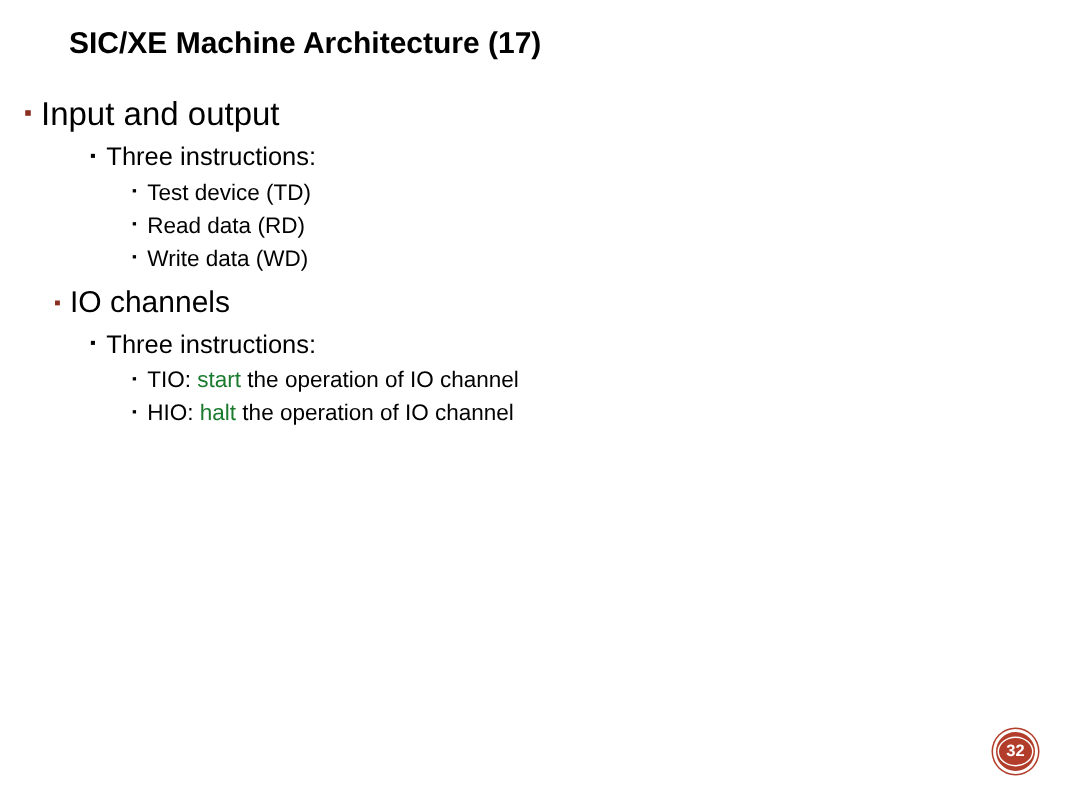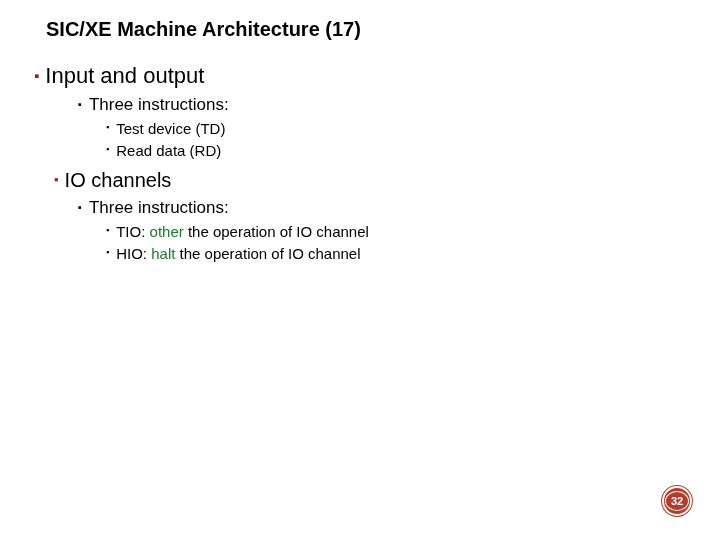--- a/index.html
+++ b/index.html
@@ -12,21 +12,21 @@
     position: relative;
     overflow: hidden;
   }
   .title {
     font-size: 20px;
     font-weight: bold;
     padding: 18px 0 12px 46px;
     line-height: 1.15;
   }
   .content {
-    padding-left: 34px;
+    margin-left: 16px;
   }
   .bullet {
     display: inline-block;
     font-family: Arial, sans-serif;
     vertical-align: top;
   }
   .l1 { font-size: 22px; margin-top: 10px; margin-left: 0; }
   .l1 .bullet { color: #8b2e1f; font-size: 15px; margin-right: 6px; line-height: 22px; position: relative; top: 2px; }
   .l2 { font-size: 20px; margin-top: 6px; margin-left: 20px; }
   .l2 .bullet { color: #8b2e1f; font-size: 13px; margin-right: 6px; line-height: 20px; position: relative; top: 1px; }
@@ -76,31 +76,34 @@
   <div class="l3">
     <span class="bullet">▪</span><span>Three instructions:</span>
   </div>
 
   <div class="l4">
     <span class="bullet">▪</span><span>Test device (TD)</span>
   </div>
   <div class="l4">
     <span class="bullet">▪</span><span>Read data (RD)</span>
   </div>
+  <div class="l4">
+    <span class="bullet">▪</span><span>Write data (WD)</span>
+  </div>
 
   <div class="l2" style="margin-top:10px;">
     <span class="bullet">▪</span><span>IO channels</span>
   </div>
 
   <div class="l3">
     <span class="bullet">▪</span><span>Three instructions:</span>
   </div>
 
   <div class="l4">
-    <span class="bullet">▪</span><span>TIO: </span><span class="kw">other</span><span> the operation of IO channel</span>
+    <span class="bullet">▪</span><span>TIO: </span><span class="kw">start</span><span> the operation of IO channel</span>
   </div>
   <div class="l4">
     <span class="bullet">▪</span><span>HIO: </span><span class="kw">halt</span><span> the operation of IO channel</span>
   </div>
 
 </div>
 
 <div class="page-num">
   <div class="page-num-inner">32</div>
 </div>

